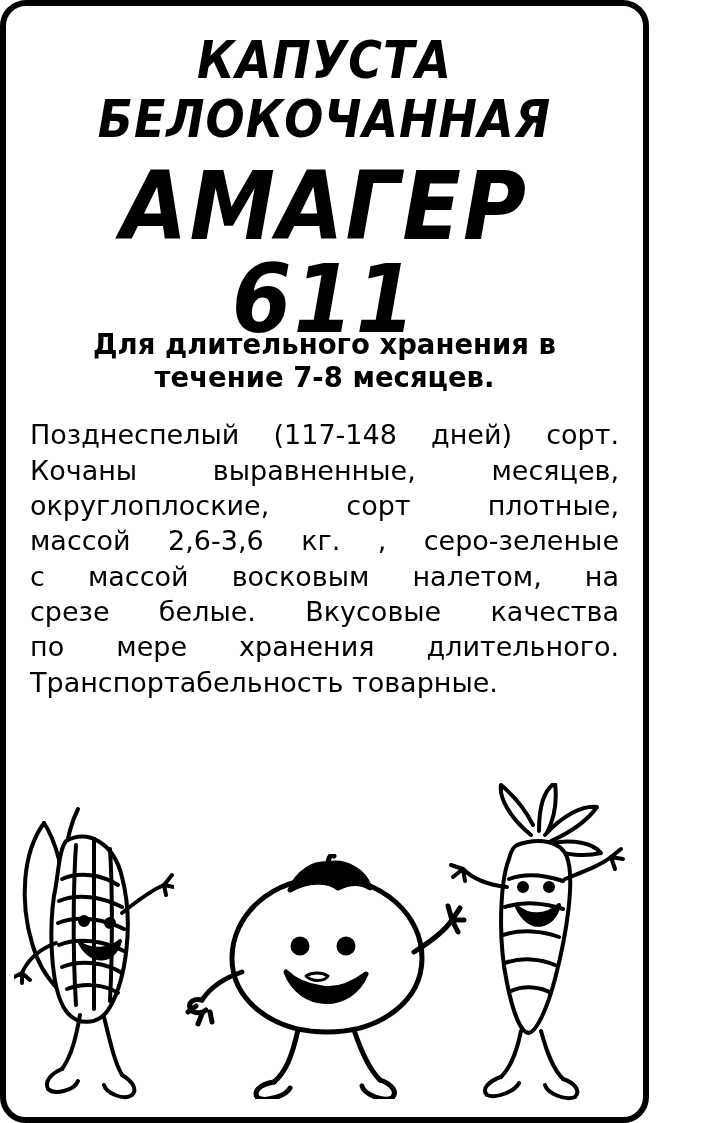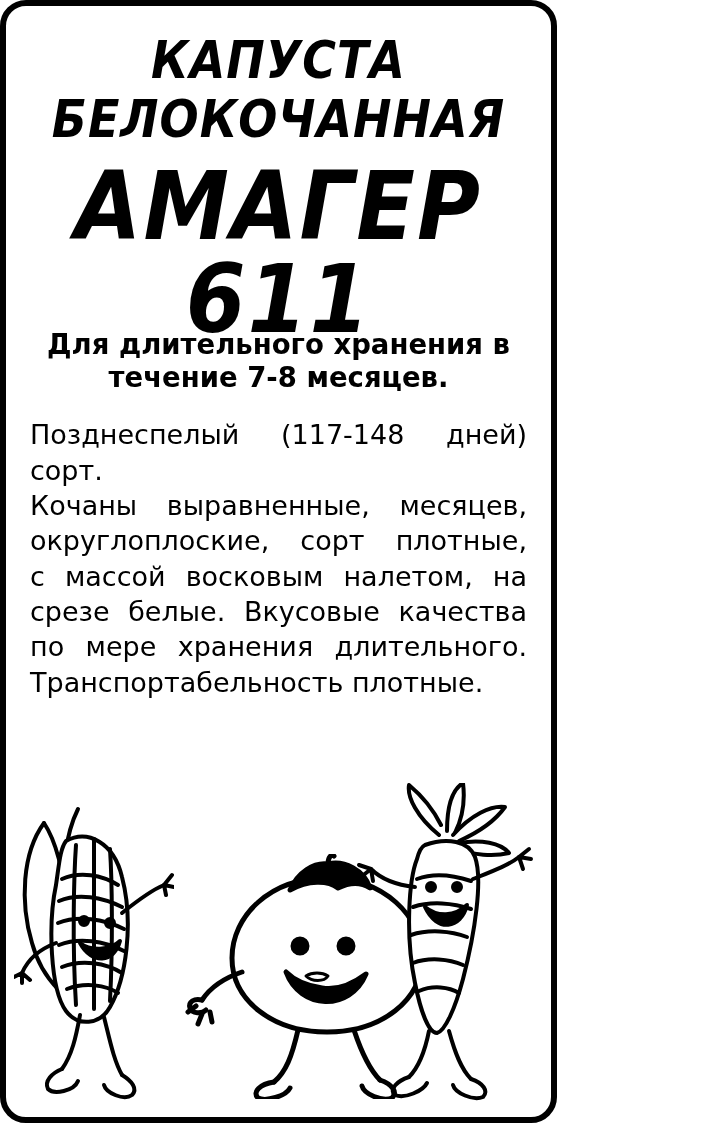--- a/index.html
+++ b/index.html
@@ -9,21 +9,21 @@
   }
   body {
     width: 703px;
     height: 1123px;
     font-family: "Liberation Sans", sans-serif;
     color: #000000;
     overflow: hidden;
   }
   .packet {
     position: relative;
-    width: 557px;
+    width: 649px;
     height: 1123px;
     box-sizing: border-box;
     background: #ffffff;
     border: 6px solid #000000;
     border-radius: 26px;
     overflow: hidden;
   }
   .inner {
     position: absolute;
     left: 0; right: 0; top: 0; bottom: 0;
@@ -128,24 +128,25 @@
       </div>
       <div class="variety-name">АМАГЕР 611</div>
     </div>
 
     <div class="lead">Для длительного хранения в течение 7-8 месяцев.</div>
 
     <div class="description">
       <div>Позднеспелый (117-148 дней) сорт.</div>
       <div>Кочаны выравненные, месяцев,</div>
       <div>округлоплоские, сорт плотные,</div>
+      <div>массой 2,6-3,6 кг. , серо-зеленые</div>
       <div>с массой восковым налетом, на</div>
       <div>срезе белые. Вкусовые качества</div>
       <div>по мере хранения длительного.</div>
-      <div class="last-free">Транспортабельность плотные.</div>
+      <div class="last-free">Транспортабельность товарные.</div>
     </div>
 
     <div class="art">
 
       <div class="watermark"></div>
 
       <svg class="mascot corn" viewBox="0 0 160 310" xmlns="http://www.w3.org/2000/svg">
         <g fill="none" stroke="#000" stroke-width="4" stroke-linecap="round" stroke-linejoin="round">
 
           <path d="M30 30 C8 60 6 110 18 150 C24 172 34 186 44 196" fill="#fff"></path>

